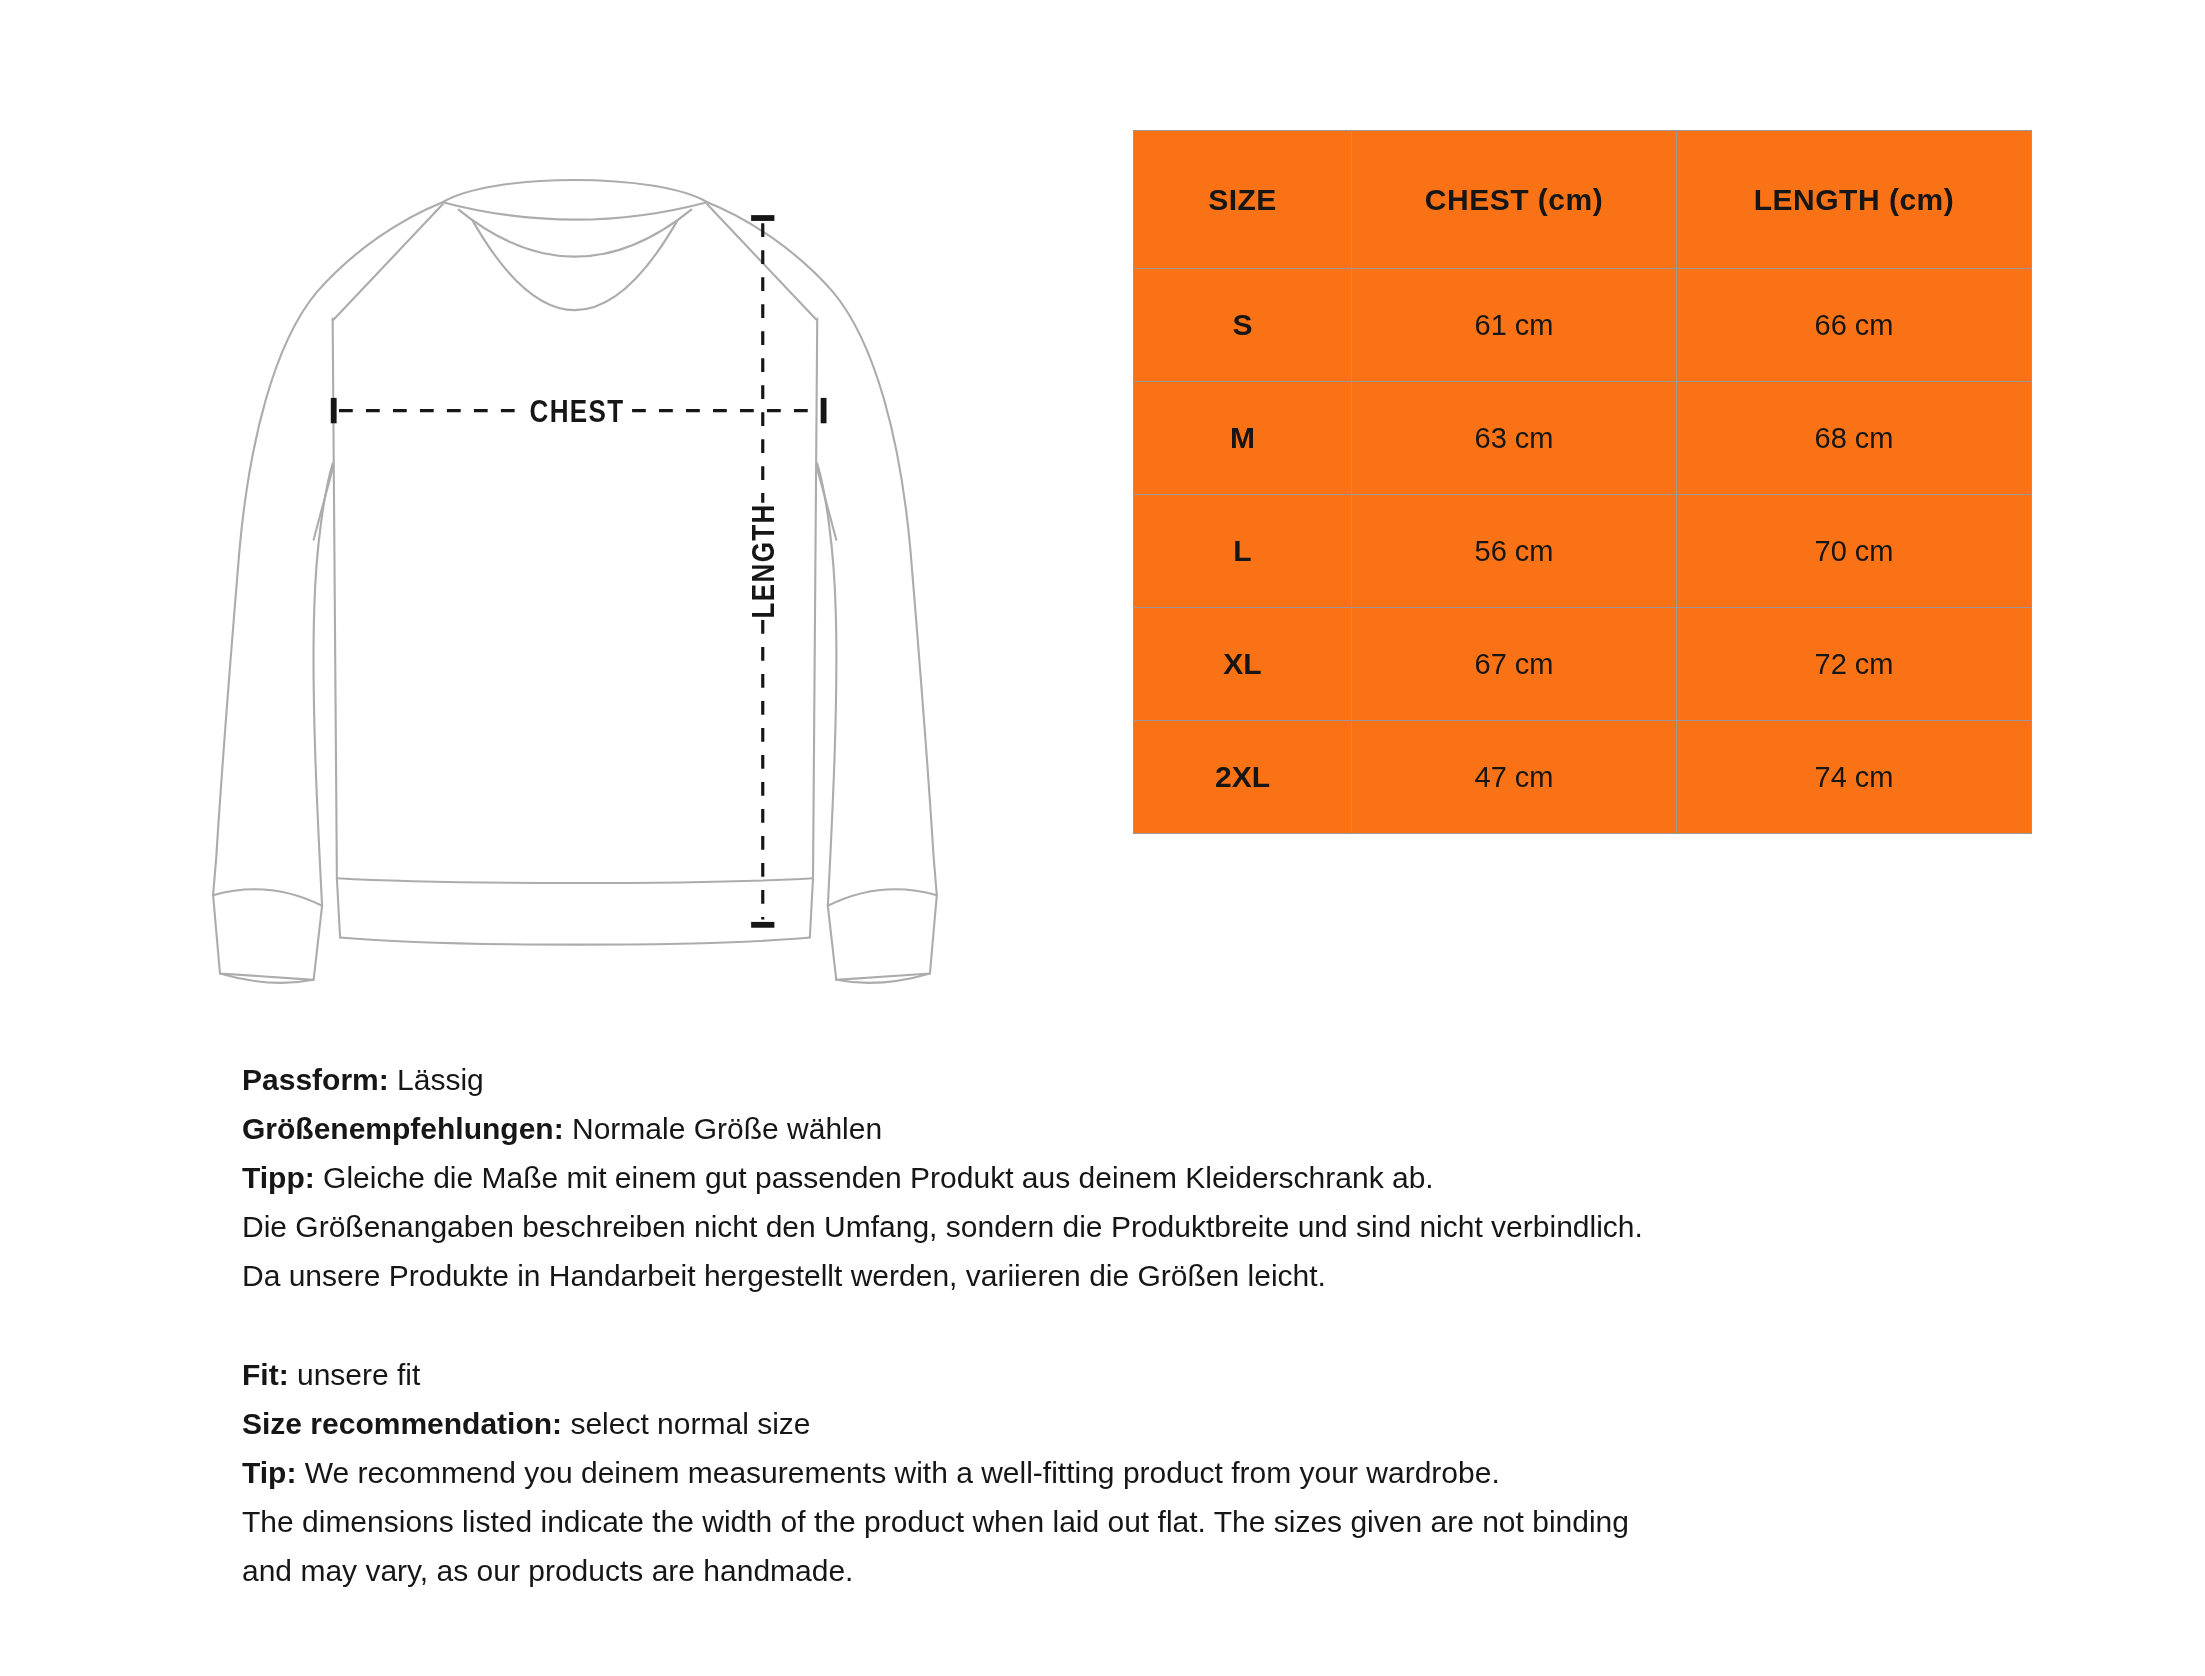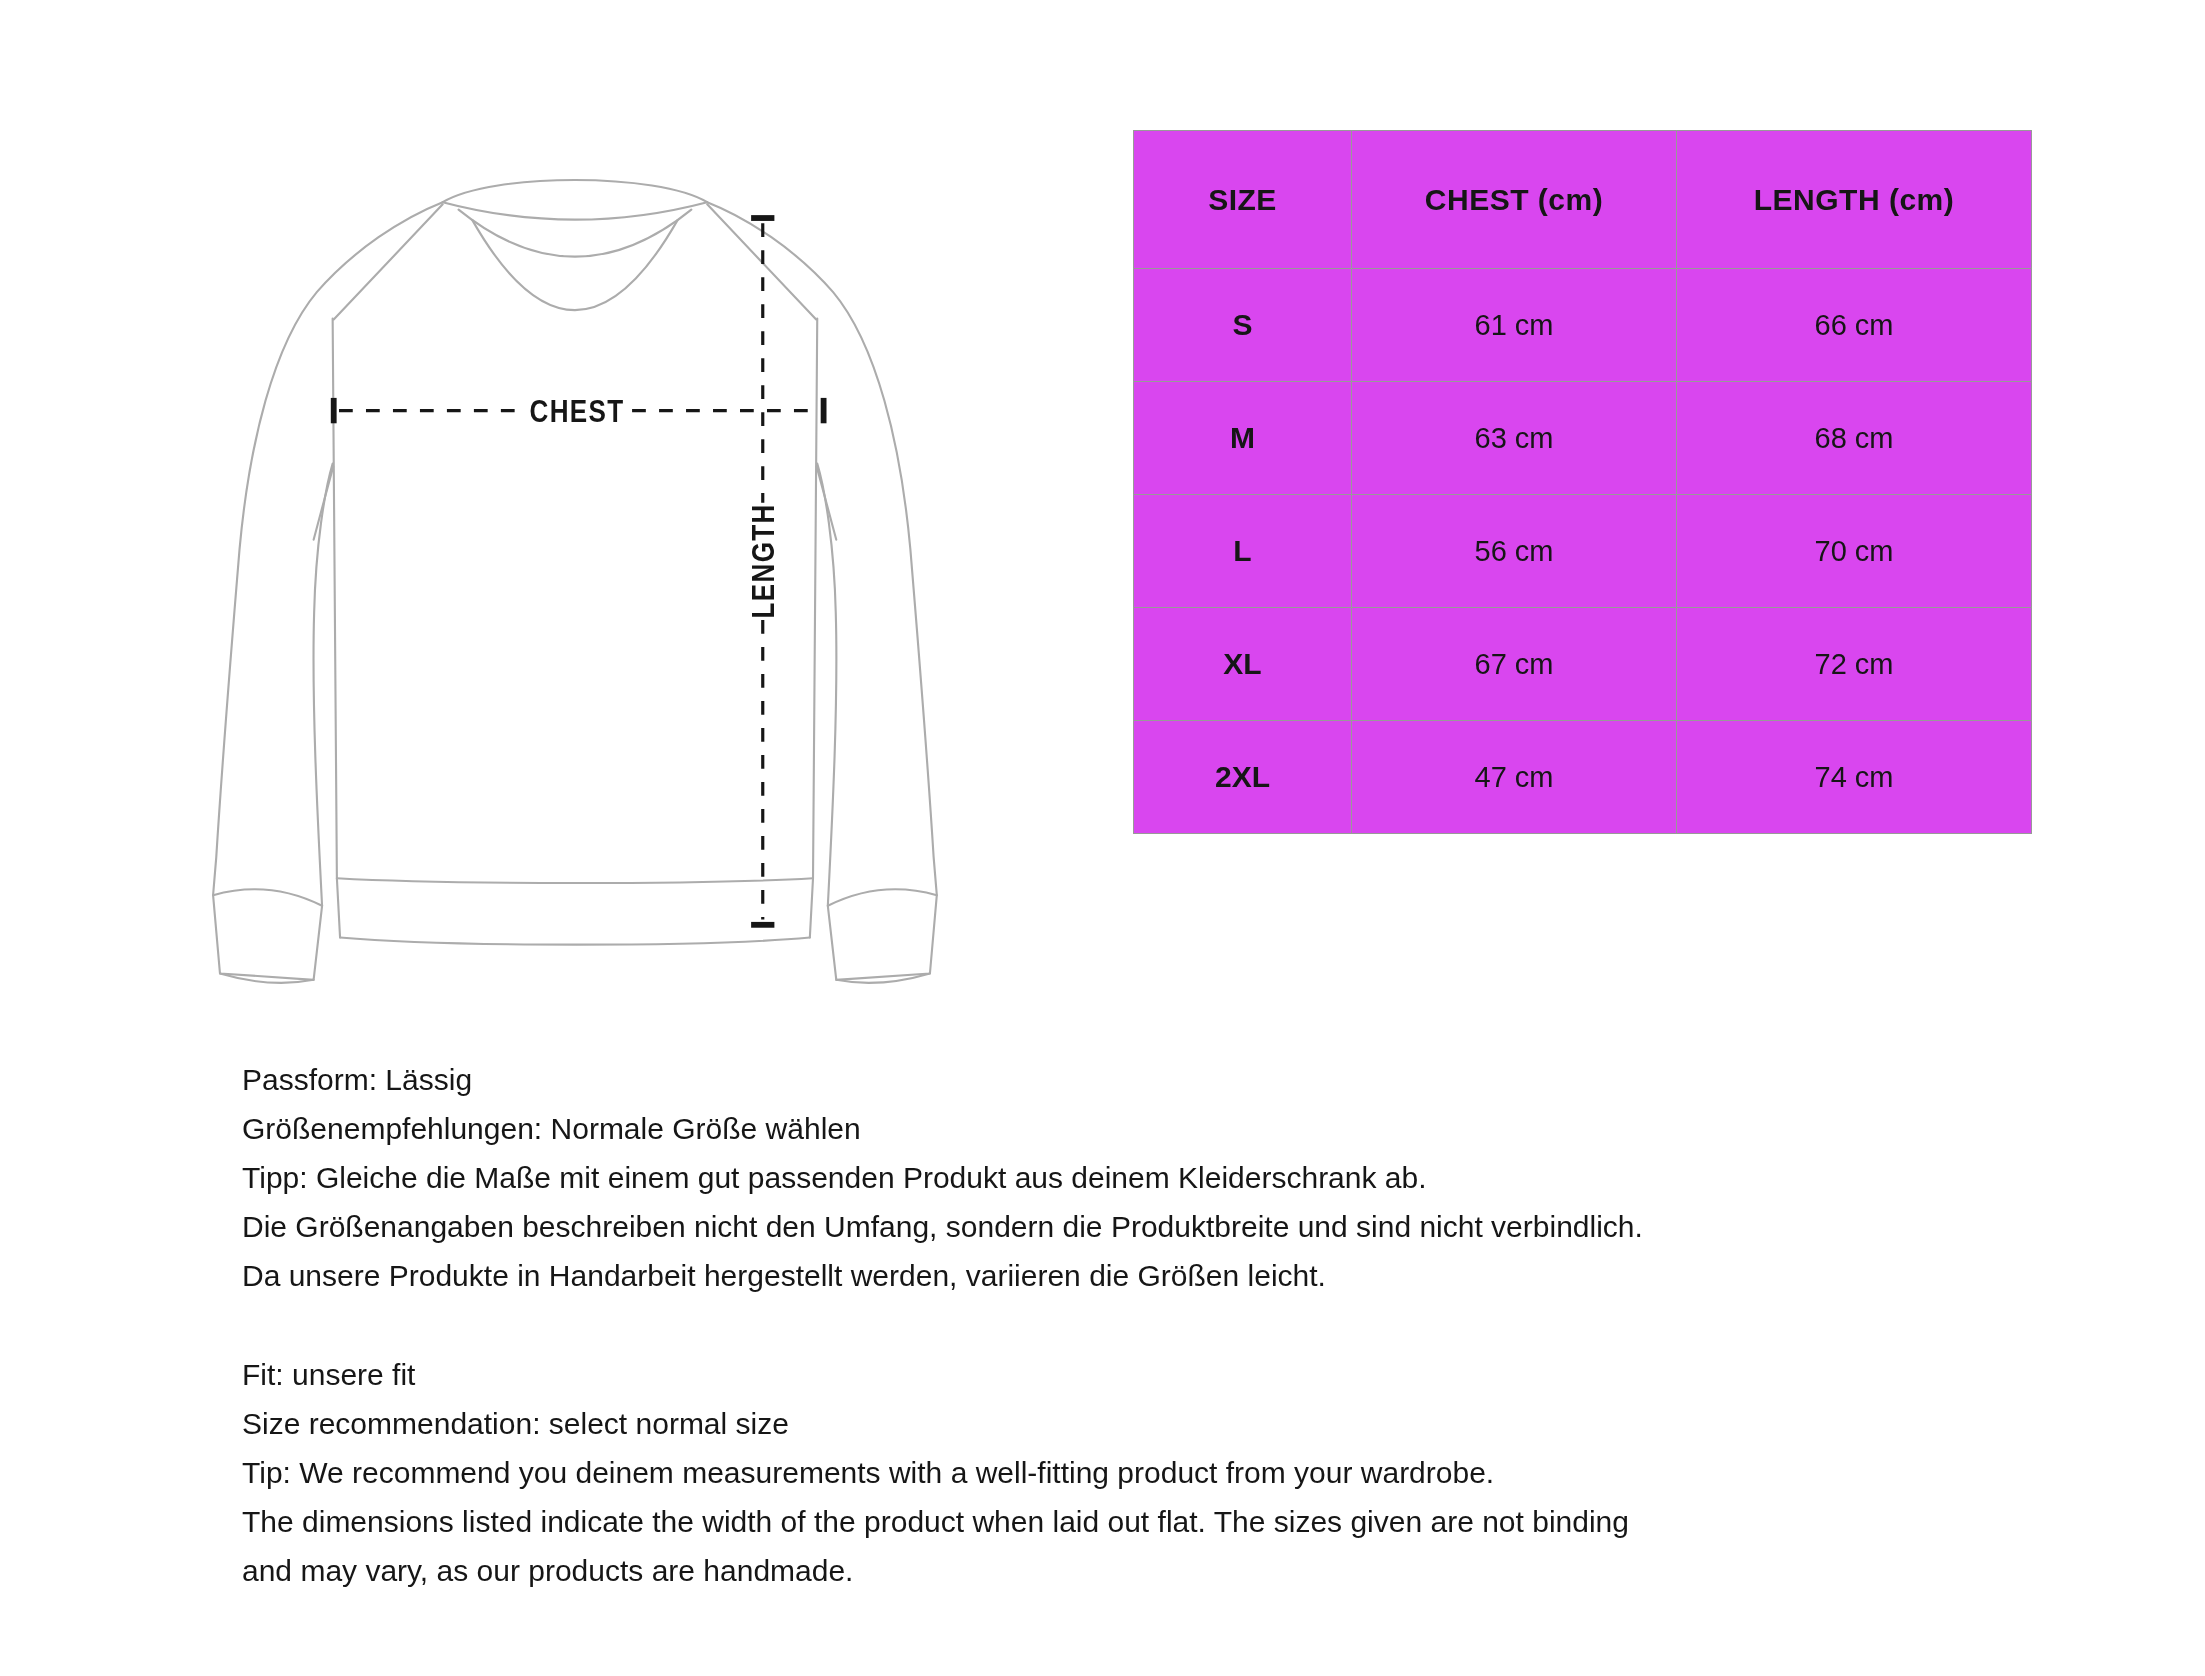--- a/index.html
+++ b/index.html
@@ -7,33 +7,33 @@
     width:2205px;height:1676px;position:relative;overflow:hidden;
     background:#ffffff;color:#161616;
     font-family:"Liberation Sans","DejaVu Sans",sans-serif;
   }
   .abs{position:absolute}
 
   
   #size-table{left:1133px;top:130px}
   table.size{border-collapse:collapse;table-layout:fixed;width:897px}
   .size th,.size td{
-    border:1.6px solid #999999;background:#d946ef;
+    border:1.6px solid #999999;background:#f97316;
     text-align:center;vertical-align:middle;padding:0;
   }
   .size th{font-size:30px;font-weight:700;height:137px;letter-spacing:0.5px}
   .size td{font-size:29px;font-weight:400;height:112px}
   .size td.sz{font-size:30px;font-weight:700}
 
   
   .info{left:242px;width:1852px}
   #info-de{top:1055px}
   #info-en{top:1350px}
   .info .line{font-size:30px;line-height:49px;white-space:nowrap}
-  .info .line b{font-weight:400}
+  .info .line b{font-weight:700}
 
   
   #diagram{left:175px;top:169px}
   .garment{fill:none;stroke:#acacac;stroke-width:4;stroke-linecap:round;stroke-linejoin:round}
   .measure{stroke:#161616;fill:none}
   .mlabel{fill:#161616;font-family:"Liberation Sans","DejaVu Sans",sans-serif;
           font-size:58px;font-weight:700;letter-spacing:3px}
 </style>
 </head>
 <body>

